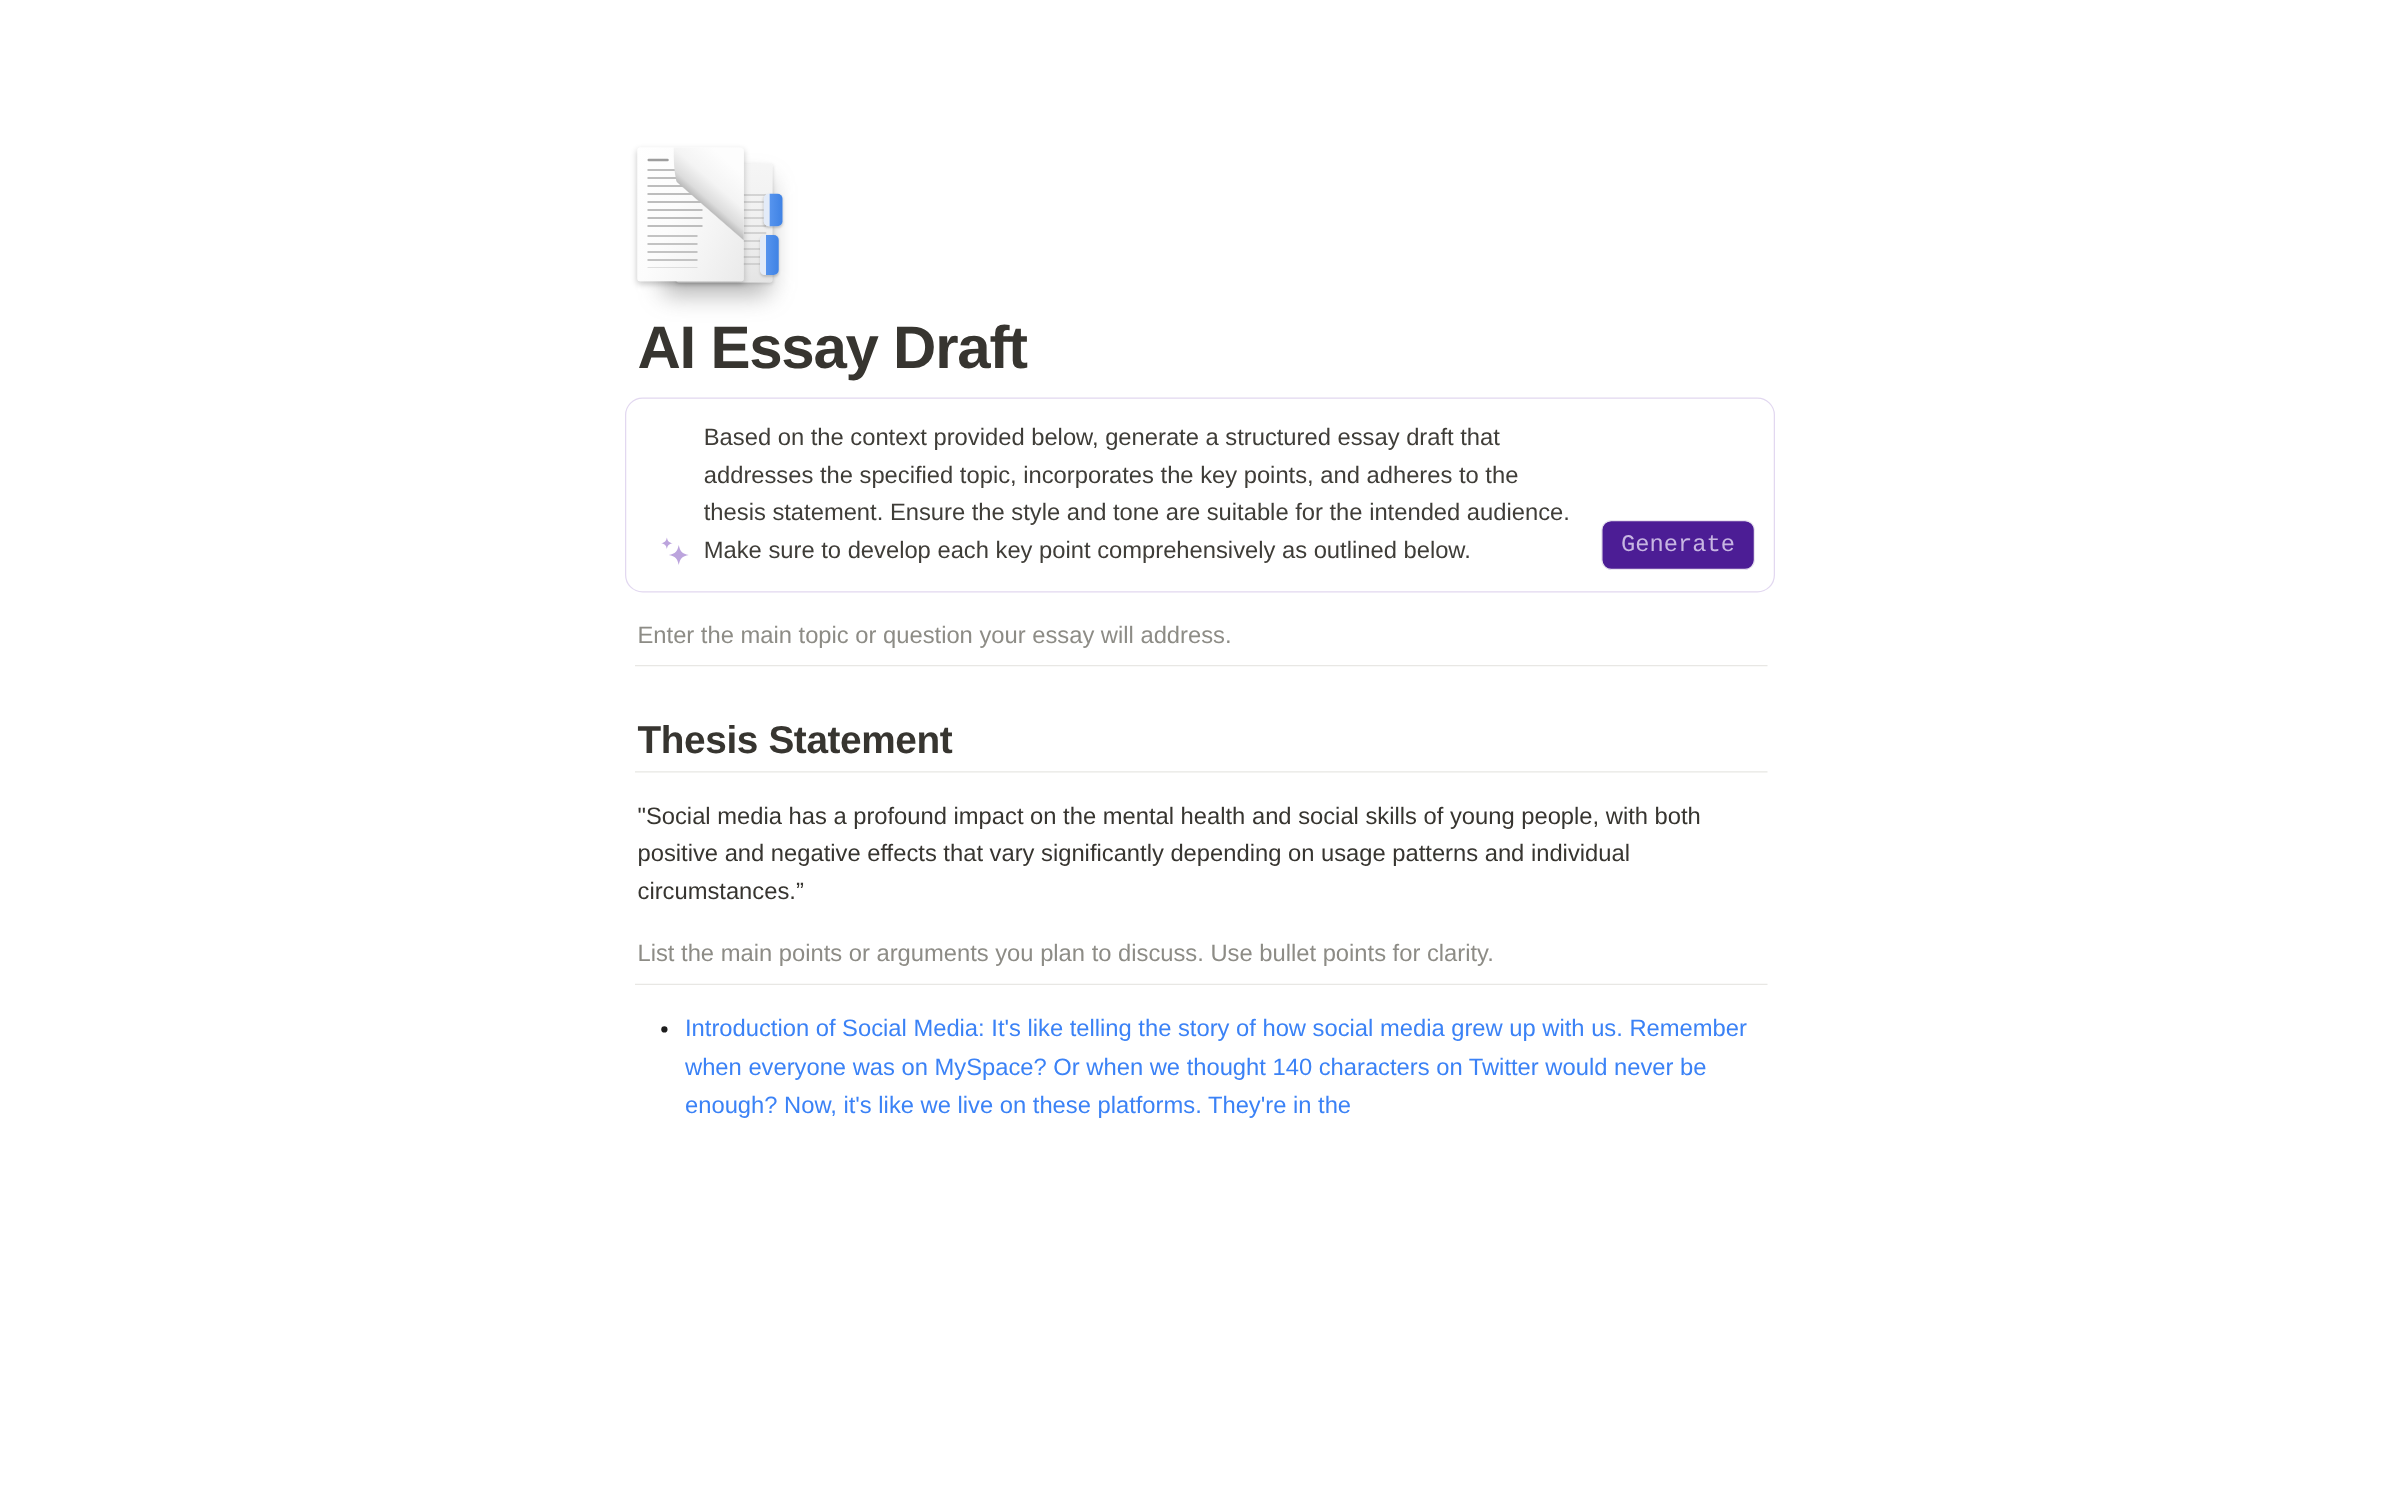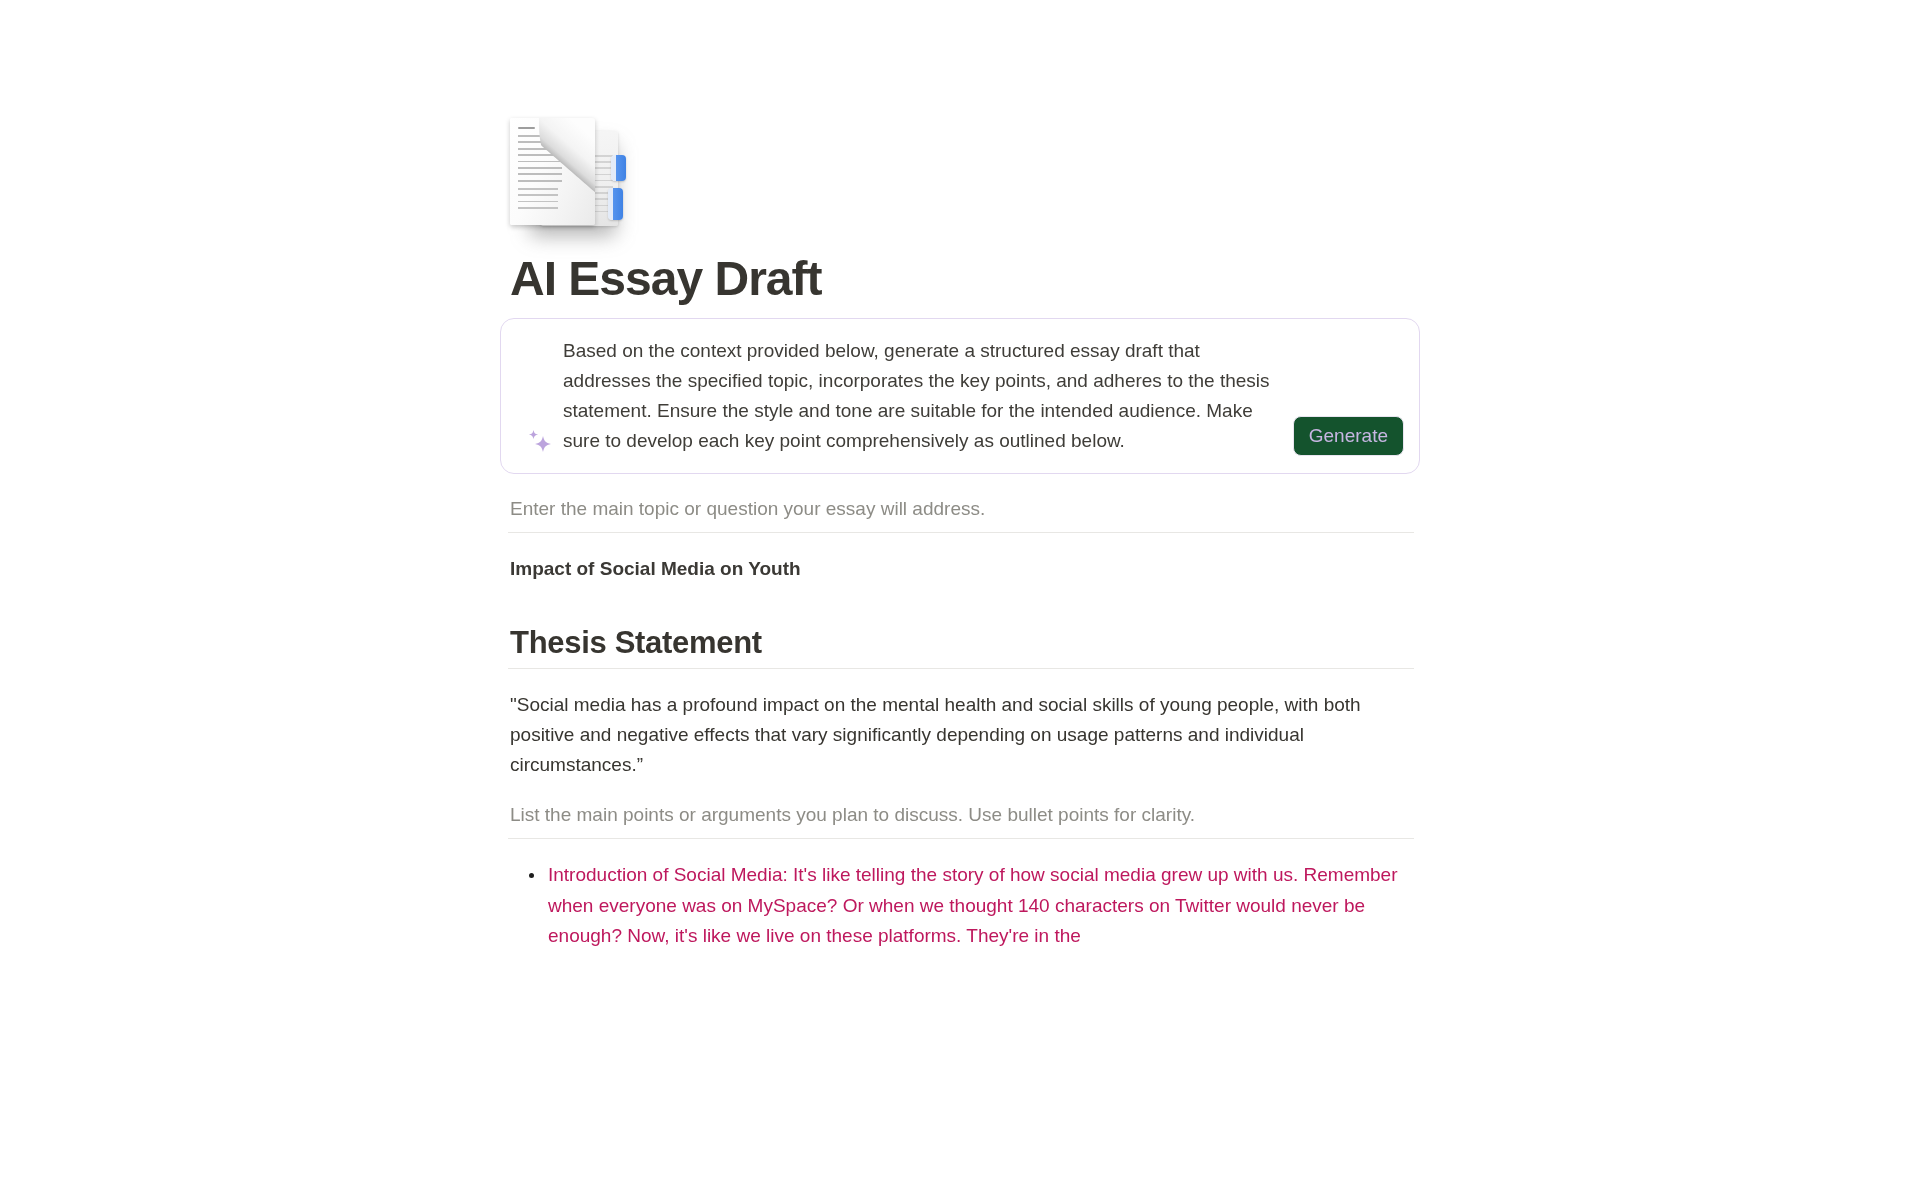--- a/index.html
+++ b/index.html
@@ -114,23 +114,23 @@
     padding-right: 18px;
     font-size: 19px;
     line-height: 30px;
     color: #3f3d38;
   }
   .generate-btn {
     flex: 0 0 auto;
     margin-top: 2px;
     border: 1px solid #e9e5f0;
     border-radius: 8px;
-    background: #14532d;
+    background: #4c1d95;
     color: #c7b6e2;
-    font-family: Liberation Sans, sans-serif;
+    font-family: Liberation Mono, monospace;
     font-size: 19px;
     line-height: 26px;
     padding: 6px 15px;
     cursor: pointer;
   }
 
   
   .section-heading {
     margin: 42px 0 0;
     padding: 0 10px;
@@ -163,21 +163,21 @@
   .section-content.bold { font-weight: 700; color: #3b3935; }
 
   .key-points-list {
     margin: 21px 0 0;
     padding: 0 10px 0 46px;
     list-style: disc outside;
   }
   .key-points-list li {
     font-size: 19px;
     line-height: 30.5px;
-    color: #be185d;
+    color: #3b82f6;
     padding-left: 2px;
   }
   .key-points-list li::marker { color: #1d1d1d; font-size: 17px; }
 </style>
 </head>
 <body>
 
 <div class="container">
 
   <div class="doc-icon">
@@ -203,21 +203,20 @@
         <path fill="#bca4dd" d="M17 8 C18.2 13.4 19.6 14.8 25 16 C19.6 17.2 18.2 18.6 17 24 C15.8 18.6 14.4 17.2 9 16 C14.4 14.8 15.8 13.4 17 8 Z"></path>
         <path fill="#bca4dd" d="M7.5 2 C8.2 5.1 9 5.9 12.1 6.6 C9 7.3 8.2 8.1 7.5 11.2 C6.8 8.1 6 7.3 2.9 6.6 C6 5.9 6.8 5.1 7.5 2 Z"></path>
       </svg>
     </div>
     <div class="ai-prompt-text">Based on the context provided below, generate a structured essay draft that addresses the specified topic, incorporates the key points, and adheres to the thesis statement. Ensure the style and tone are suitable for the intended audience. Make sure to develop each key point comprehensively as outlined below.</div>
     <button class="generate-btn">Generate</button>
   </div>
 
   <div class="section-desc">Enter the main topic or question your essay will address.</div>
   <hr class="divider">
-  <div class="section-content bold">Impact of Social Media on Youth</div>
 
   <h2 class="section-heading">Thesis Statement</h2>
   <hr class="divider">
   <div class="section-content">"Social media has a profound impact on the mental health and social skills of young people, with both positive and negative effects that vary significantly depending on usage patterns and individual circumstances.”</div>
 
   <div class="section-desc">List the main points or arguments you plan to discuss. Use bullet points for clarity.</div>
   <hr class="divider">
   <ul class="key-points-list">
     <li>Introduction of Social Media: It's like telling the story of how social media grew up with us. Remember when everyone was on MySpace? Or when we thought 140 characters on Twitter would never be enough? Now, it's like we live on these platforms. They're in the</li>
   </ul>

